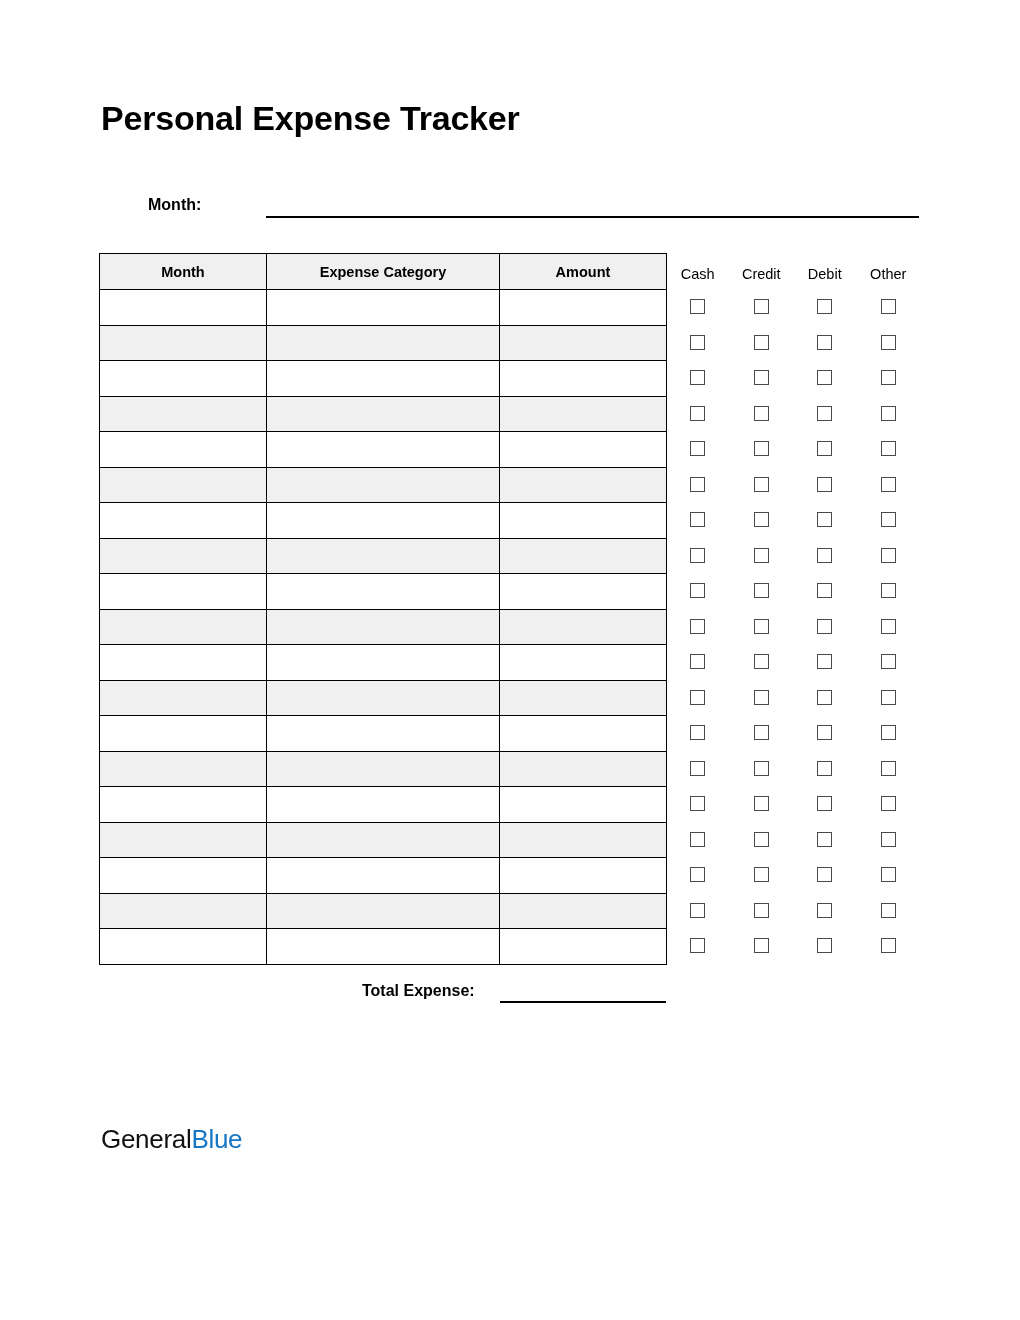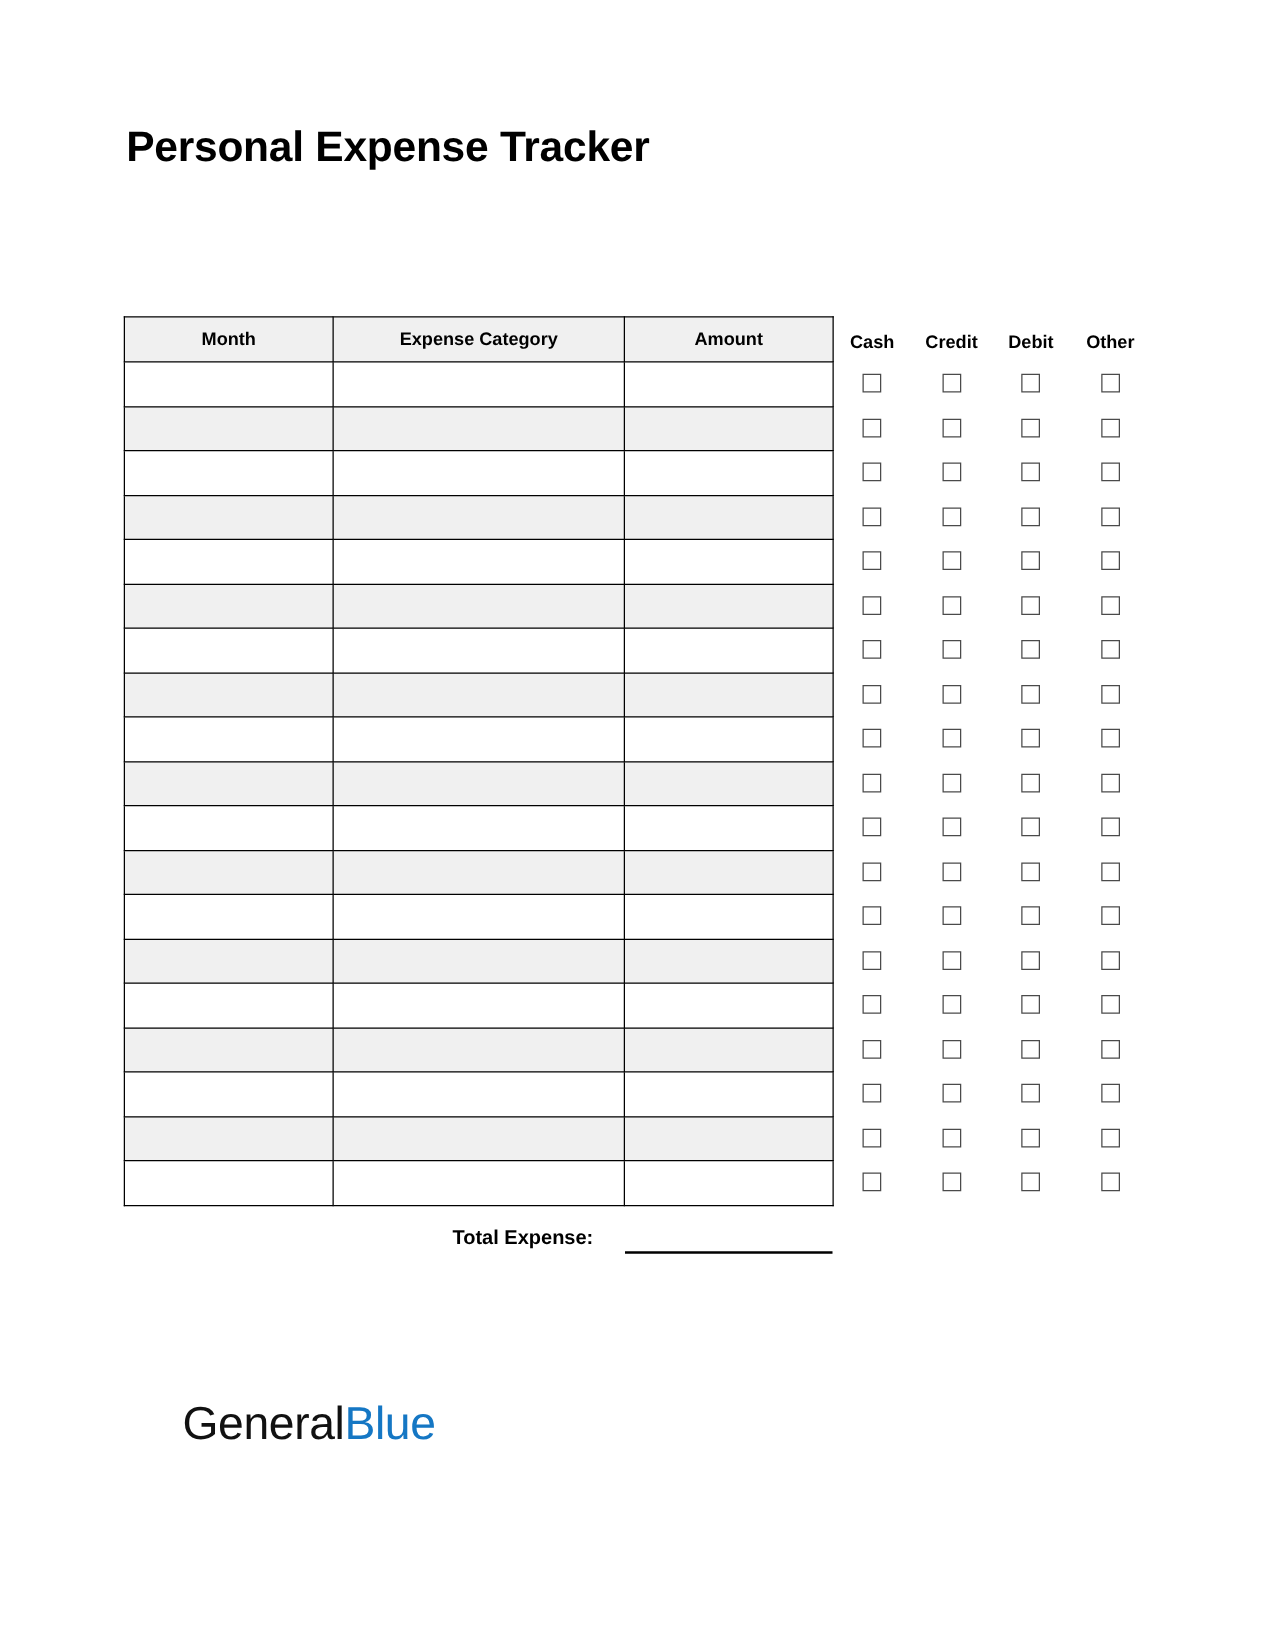--- a/index.html
+++ b/index.html
@@ -94,21 +94,21 @@
     top: 263px;
     left: 666px;
     width: 254px;
     height: 22px;
     display: flex;
   }
   .pay-head span {
     flex: 1 1 0;
     text-align: center;
     font-size: 14.5px;
-    font-weight: bold;
+    font-weight: normal;
     line-height: 22px;
   }
   .check-grid {
     position: absolute;
     left: 666px;
     top: 289px;
     width: 254px;
   }
   .check-row {
     display: flex;
@@ -184,35 +184,38 @@
     top: 1122px;
     width: 300px;
   }
   .powered-by {
     font-size: 14px;
     color: #9a9a9a;
     line-height: 18px;
     letter-spacing: 0.4px;
   }
   .logo {
-    font-size: 37px;
+    font-size: 26px;
     line-height: 34px;
     letter-spacing: -0.3px;
-    margin-left: 45px;
   }
   .logo .general { color: #111111; }
   .logo .blue    { color: #1577c4; }
 </style>
 </head>
 <body>
 
 <div class="page">
 
   <div class="title">Personal Expense Tracker</div>
 
+  <div class="month-row">
+    <div class="month-label">Month:</div>
+    <div class="month-line"></div>
+  </div>
 
   <div class="pay-head">
     <span>Cash</span>
     <span>Credit</span>
     <span>Debit</span>
     <span>Other</span>
   </div>
 
   <table class="expense-table">
     <thead>

